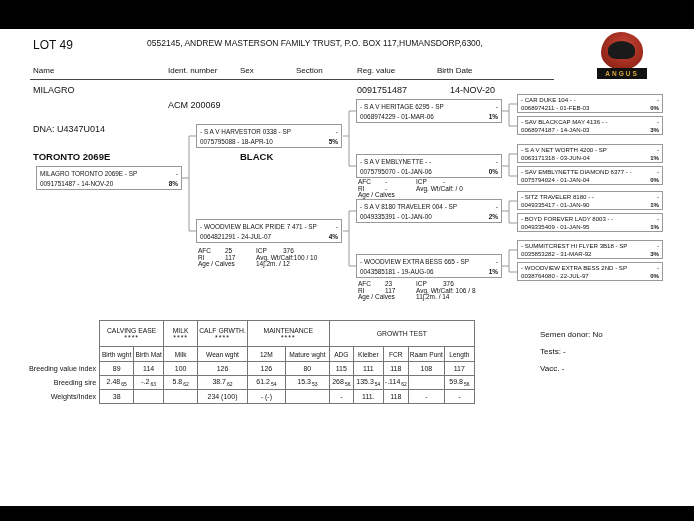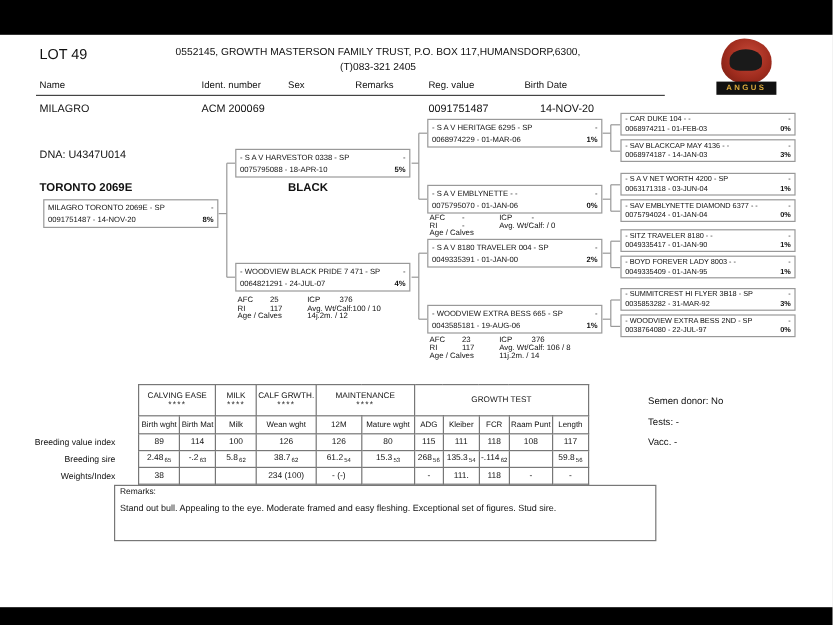--- a/index.html
+++ b/index.html
@@ -27,58 +27,57 @@
   .pstats{position:absolute;font-size:6.5px;line-height:6.6px;white-space:nowrap;}
   .pstats .sl{display:inline-block;width:27px;}
   .pstats .sv{display:inline-block;width:31px;}
   .pstats .sl3{display:inline-block;width:58px;}
   
   .ebv{position:absolute;left:28px;top:320px;border-collapse:collapse;table-layout:fixed;font-size:7px;}
   .ebv td{border:1px solid #777;text-align:center;padding:0 1px;height:13px;white-space:nowrap;overflow:hidden;}
   .ebv tr.grp td{height:25px;}
   .ebv tr.cols td{font-size:6.6px;height:14px;}
   .ebv td.nob{border:none;}
-  .ebv td.rowlab{border:none;text-align:right;padding-right:19px;font-size:7.2px;}
+  .ebv td.rowlab{border:none;text-align:right;padding-right:3px;font-size:7.2px;}
   .ebv .gl{font-size:6.8px;}
   .ebv .stars{font-size:7px;letter-spacing:1px;}
   .ebv .sub{font-size:5px;vertical-align:-2px;margin-left:1px;}
   .side{font-size:8px;line-height:17px;}
   .remarks{width:452px;height:47px;border:1px solid #777;box-sizing:border-box;padding:2px 4px;}
   .remarks .rl{font-size:7px;margin-bottom:5px;}
   .remarks .rt{font-size:7.5px;}
 </style>
 </head>
 <body>
 
 <div class="page">
 
   <div class="bar top"></div>
   <div class="bar bot"></div>
 
   <div class="abs lot" style="left:33px;top:38px">LOT 49</div>
   <div class="abs owner" style="left:120px;top:37px">
-    <div>0552145,  GROWTH MASTERSON FAMILY TRUST, P.O. BOX 117,HUMANSDORP,6300,</div>
-    <div>(T)083-321 2405</div>
+    <div>0552145,  ANDREW MASTERSON FAMILY TRUST, P.O. BOX 117,HUMANSDORP,6300,</div>
   </div>
   <div class="abs logo" style="left:597px;top:32px">
     <div class="blob"></div>
     <div class="cow"></div>
     <div class="banner">ANGUS</div>
   </div>
 
   <span class="abs flabel" style="left:33px;top:66px">Name</span>
   <span class="abs flabel" style="left:168px;top:66px">Ident. number</span>
   <span class="abs flabel" style="left:240px;top:66px">Sex</span>
-  <span class="abs flabel" style="left:296px;top:66px">Remarks</span>
+  <span class="abs flabel" style="left:296px;top:66px">Section</span>
   <span class="abs flabel" style="left:357px;top:66px">Reg. value</span>
   <span class="abs flabel" style="left:437px;top:66px">Birth Date</span>
   <div class="abs hline" style="left:30px;top:79px;width:524px"></div>
 
   <span class="abs fval" style="left:33px;top:85px">MILAGRO</span>
-  <span class="abs fval" style="left:168px;top:85px">ACM 200069</span>
+  <span class="abs fval" style="left:168px;top:100px">ACM 200069</span>
   <span class="abs fvalb" style="left:240px;top:84px">MALE</span>
   <span class="abs fvalb" style="left:296px;top:84px">SP</span>
   <span class="abs fval" style="left:357px;top:85px">0091751487</span>
   <span class="abs fval" style="left:450px;top:85px">14-NOV-20</span>
   <span class="abs fvalb" style="left:33px;top:103px">TORONTO 2069E</span>
   <span class="abs fvalb" style="left:240px;top:103px">BLACK</span>
   <span class="abs fval" style="left:33px;top:124px">DNA: U4347U014</span>
 
   <svg class="abs" style="left:0;top:0" width="694" height="521">
     <g stroke="#999" stroke-width="1">
@@ -379,18 +378,14 @@
       </tr>
     </tbody>
   </table>
 
   <div class="abs side" style="left:540px;top:326px">
     <div>Semen donor: No</div>
     <div>Tests: -</div>
     <div>Vacc. -</div>
   </div>
 
-  <div class="abs remarks" style="left:95px;top:404px">
-    <div class="rl">Remarks:</div>
-    <div class="rt">Stand out bull. Appealing to the eye. Moderate framed and easy fleshing. Exceptional set of figures. Stud sire.</div>
-  </div>
 
 </div>
 
 </body></html>

